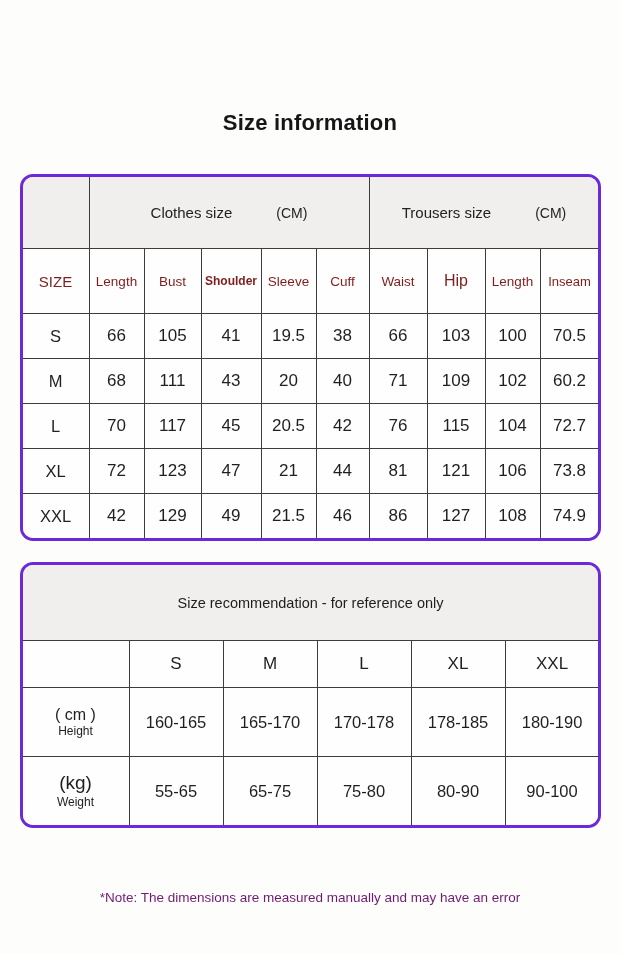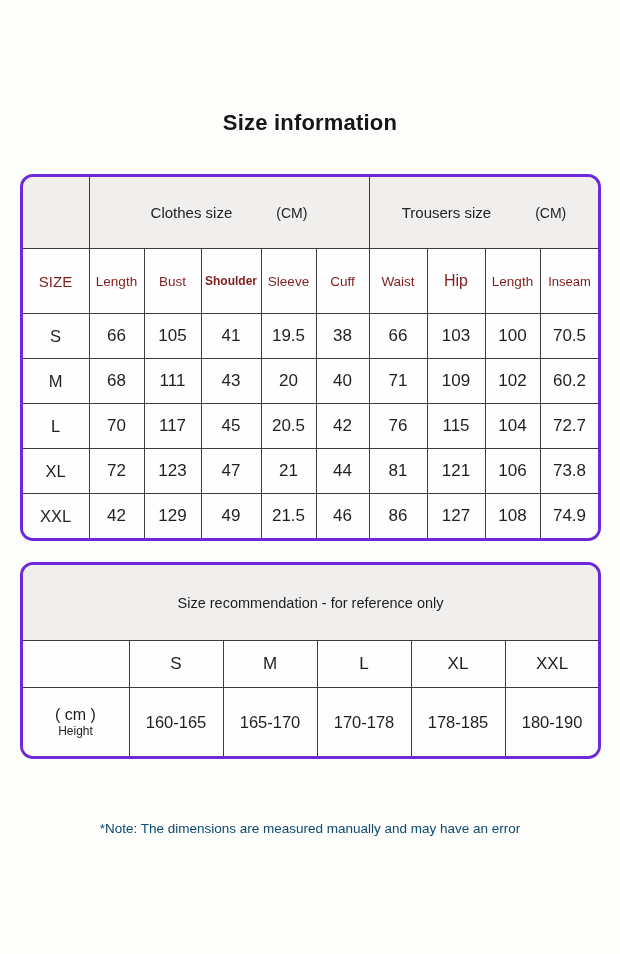--- a/index.html
+++ b/index.html
@@ -80,21 +80,21 @@
   .rec-val   { font-size: 16.5px; }
   .rowlabel .unit  { font-size: 16px; line-height: 1.2; display: block; }
   .rowlabel .unit.kg { font-size: 19px; }
   .rowlabel .sub   { font-size: 12px; line-height: 1.25; display: block; color: #222; }
   
   .note {
     margin-top: 57px;
     text-align: center;
     font-size: 13.5px;
     line-height: 1.95;
-    color: #0c4a6e;
+    color: #701a75;
   }
 </style>
 </head>
 <body>
 
 <div class="page">
 
   <div class="title">Size information</div>
 
   <div class="tbl-wrap first">
@@ -229,20 +229,31 @@
         <td class="rowlabel">
           <span class="unit">( cm )</span>
           <span class="sub">Height</span>
         </td>
         <td class="rec-val">160-165</td>
         <td class="rec-val">165-170</td>
         <td class="rec-val">170-178</td>
         <td class="rec-val">178-185</td>
         <td class="rec-val">180-190</td>
       </tr>
+      <tr class="r2-data">
+        <td class="rowlabel">
+          <span class="unit kg">(kg)</span>
+          <span class="sub">Weight</span>
+        </td>
+        <td class="rec-val">55-65</td>
+        <td class="rec-val">65-75</td>
+        <td class="rec-val">75-80</td>
+        <td class="rec-val">80-90</td>
+        <td class="rec-val">90-100</td>
+      </tr>
     </tbody>
       </table>
   </div>
 
   <div class="note">
     <div>*Note: The dimensions are measured manually and may have an error</div>
   </div>
 
 </div>
 

